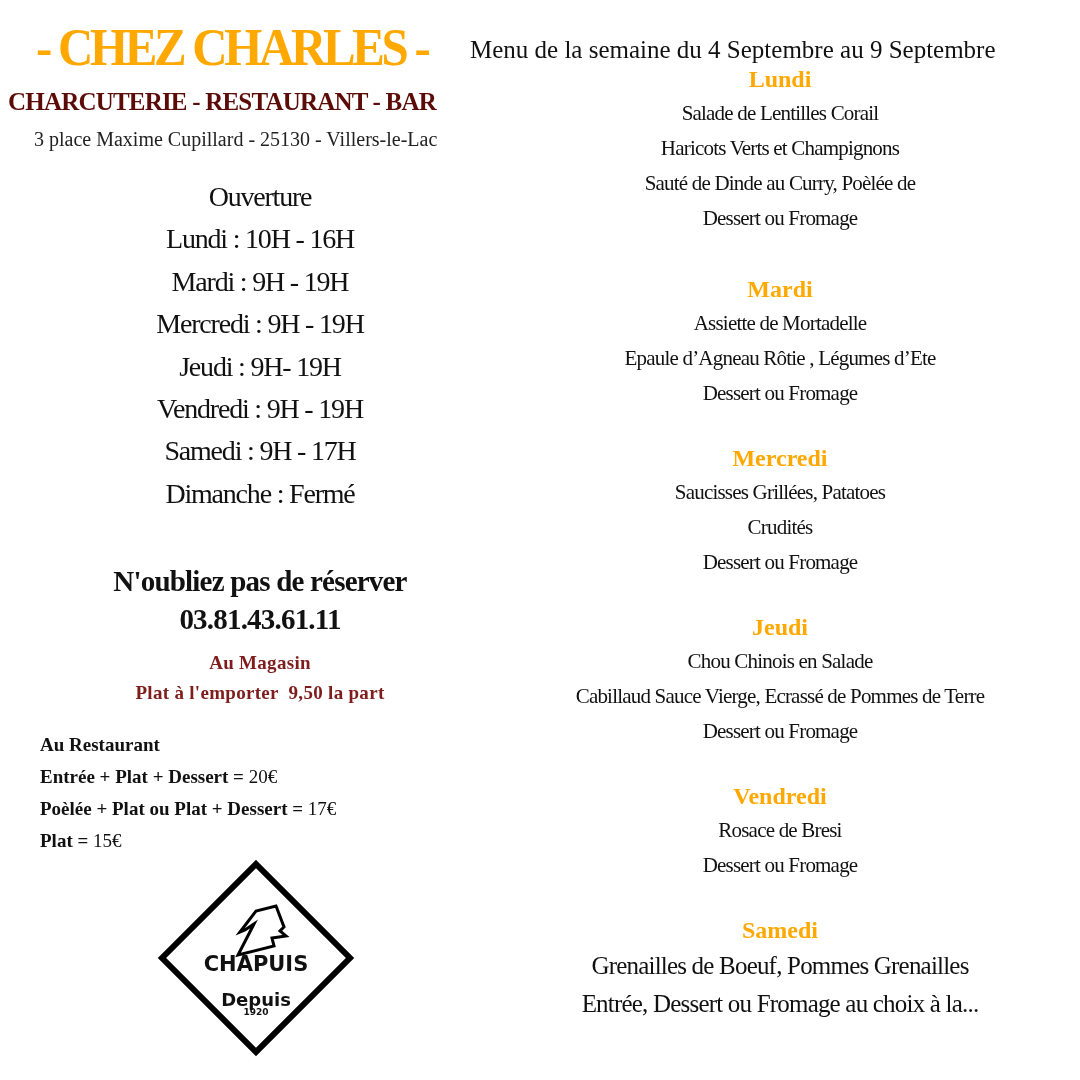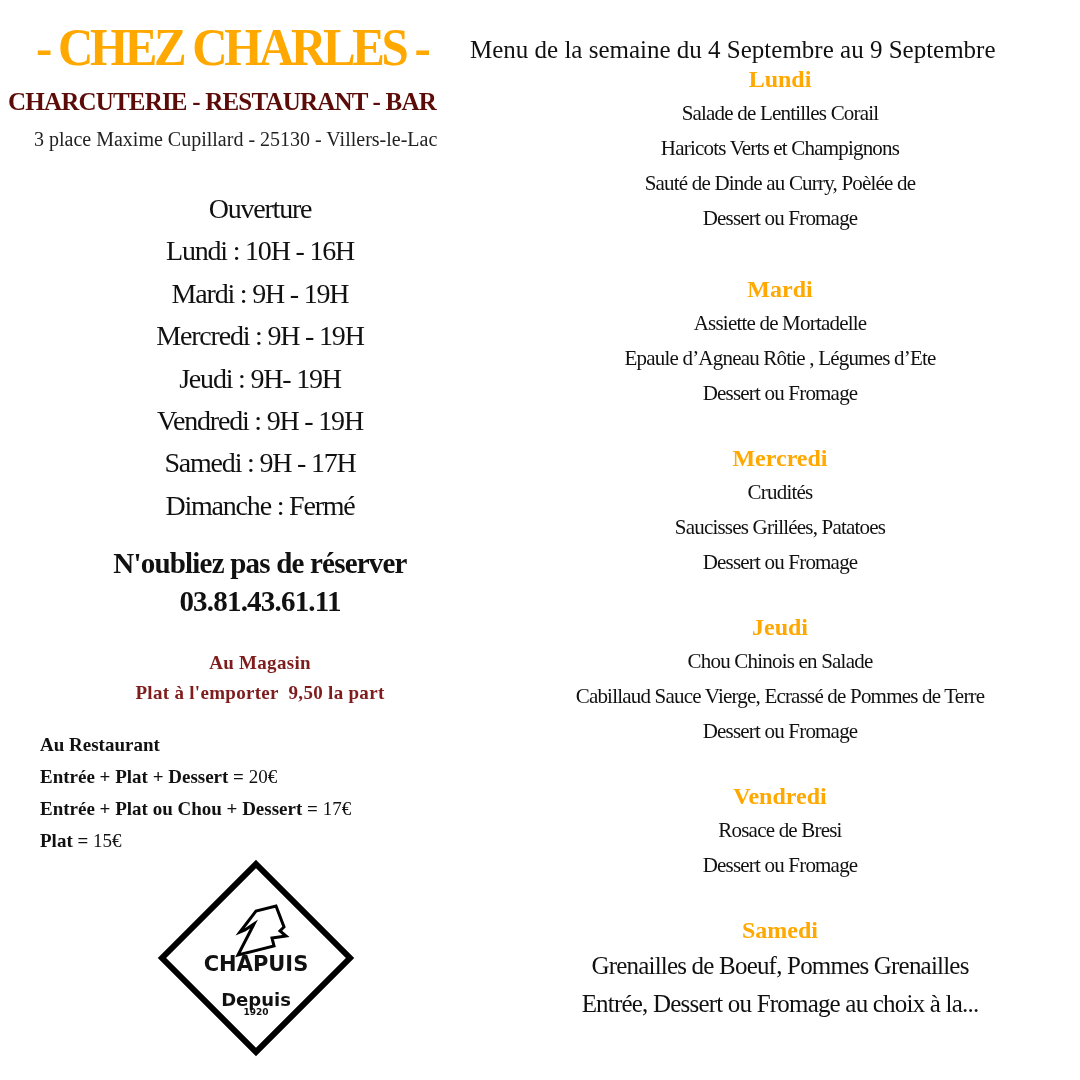--- a/index.html
+++ b/index.html
@@ -17,26 +17,26 @@
       left: 470px; top: 32px; font-size: 25px; white-space: nowrap; line-height: 36px; color: #111;
     }
     .subtitle {
       left: 8px; top: 86px; font-size: 25px; font-weight: bold; color: #5c0c08;
       letter-spacing: -0.8px; white-space: nowrap; line-height: 32px;
     }
     .address {
       left: 34px; top: 128px; font-size: 20px; color: #222; white-space: nowrap; line-height: 22px;
     }
     .hours {
-      left: 60px; width: 400px; top: 188px; text-align: center; font-size: 28px; line-height: 42.4px;
+      left: 60px; width: 400px; top: 176px; text-align: center; font-size: 28px; line-height: 42.4px;
       letter-spacing: -1.2px;
     }
     .hours div { white-space: nowrap; }
     .reserve {
-      left: 60px; width: 400px; top: 544px; text-align: center; font-size: 29px; font-weight: bold;
+      left: 60px; width: 400px; top: 562px; text-align: center; font-size: 29px; font-weight: bold;
       line-height: 38px; letter-spacing: -0.8px;
     }
     .magasin {
       left: 40px; width: 440px; top: 648px; text-align: center; font-size: 19px; font-weight: bold;
       color: #7f1d1d; line-height: 30px; letter-spacing: 0.3px;
     }
     .resto {
       left: 40px; width: 440px; top: 729px; text-align: left; font-size: 19px; font-weight: bold;
       line-height: 32px; color: #111;
     }
@@ -79,21 +79,21 @@
 </div>
 
 <div class="abs magasin">
   <div>Au Magasin</div>
   <div style="white-space:pre;">Plat à l'emporter  9,50 la part</div>
 </div>
 
 <div class="abs resto">
   <div>Au Restaurant</div>
   <div><span style="white-space:pre;">Entrée + Plat + Dessert = </span><span class="price-light">20€</span></div>
-  <div><span style="white-space:pre;">Entrée + Plat ou Chou + Dessert = </span><span class="price-light">17€</span></div>
+  <div><span style="white-space:pre;">Poèlée + Plat ou Plat + Dessert = </span><span class="price-light">17€</span></div>
   <div><span style="white-space:pre;">Plat = </span><span class="price-light">15€</span></div>
 </div>
 
 <div class="abs logo">
   <svg width="200" height="200" viewBox="0 0 200 200">
     <polygon points="100,6 194,100 100,194 6,100" fill="#fff" stroke="#000" stroke-width="6"></polygon>
     <path d="M84,74 L100,53 L120,48 L128,69 L124,73 L130,78 L116,80 L118,88 L82,97 L98,66 L89,72 Z" fill="none" stroke="#000" stroke-width="3" stroke-linejoin="miter"></path>
   </svg>
   <div class="abs" style="left:0;top:94px;width:200px;text-align:center;font-family:'DejaVu Sans',sans-serif;font-weight:bold;font-size:21px;">CHAPUIS</div>
   <div class="abs" style="left:0;top:131px;width:200px;text-align:center;font-family:'DejaVu Sans',sans-serif;font-weight:bold;font-size:18px;">Depuis</div>
@@ -109,22 +109,22 @@
     <div class="dish">Dessert ou Fromage</div>
   </div>
   <div class="day">
     <div class="day-name">Mardi</div>
     <div class="dish">Assiette de Mortadelle</div>
     <div class="dish">Epaule d’Agneau Rôtie , Légumes d’Ete</div>
     <div class="dish">Dessert ou Fromage</div>
   </div>
   <div class="day">
     <div class="day-name">Mercredi</div>
+    <div class="dish">Saucisses Grillées, Patatoes</div>
     <div class="dish">Crudités</div>
-    <div class="dish">Saucisses Grillées, Patatoes</div>
     <div class="dish">Dessert ou Fromage</div>
   </div>
   <div class="day">
     <div class="day-name">Jeudi</div>
     <div class="dish">Chou Chinois en Salade</div>
     <div class="dish">Cabillaud Sauce Vierge, Ecrassé de Pommes de Terre</div>
     <div class="dish">Dessert ou Fromage</div>
   </div>
   <div class="day">
     <div class="day-name">Vendredi</div>

